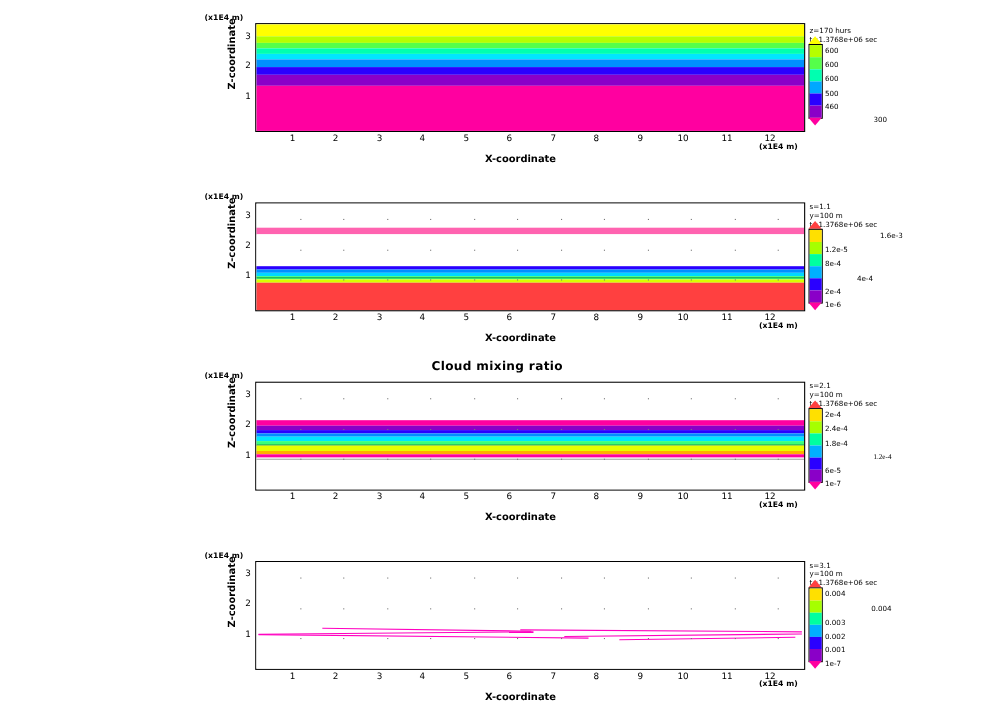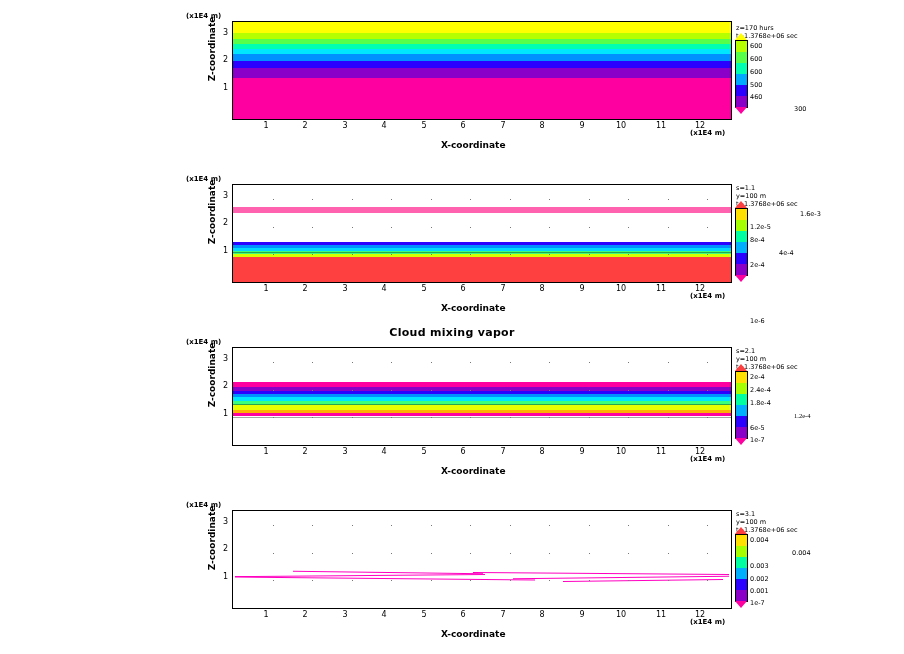--- a/index.html
+++ b/index.html
@@ -175,26 +175,26 @@
       <div class="cbseg" style="top:33px;height:11px;background:#00b0ff;"></div>
       <div class="cbseg" style="top:44px;height:11px;background:#2a00ff;"></div>
       <div class="cbseg" style="top:55px;height:11px;background:#8a00c8;"></div>
     </div>
     <div class="cbtri" style="left:735px;top:112px;border-left:6px solid transparent;border-right:6px solid transparent;border-top:7px solid #ff00a0;"></div>
     <div class="cblabel" style="left:788px;top:47px;margin-left:12px;">1.6e-3</div>
     <div class="cblabel" style="left:750px;top:60px;">1.2e-5</div>
     <div class="cblabel" style="left:750px;top:73px;">8e-4</div>
     <div class="cblabel" style="left:750px;top:86px;margin-left:29px;">4e-4</div>
     <div class="cblabel" style="left:750px;top:98px;">2e-4</div>
-    <div class="cblabel" style="left:750px;top:110px;margin-top:44px;">1e-6</div>
+    <div class="cblabel" style="left:750px;top:110px;">1e-6</div>
   </div>
 </div>
 
 <div class="panel" style="top:326px;height:163px;">
-  <div class="title" style="top:0px;">Cloud mixing vapor</div>
+  <div class="title" style="top:0px;">Cloud mixing ratio</div>
   <div class="unit" style="left:186px;top:12px;">(x1E4 m)</div>
   <div class="ylab" style="left:172px;top:44px;width:80px;text-align:center;">Z-coordinate</div>
 
   <div class="plotbox" style="left:232px;top:21px;width:498px;height:97px;">
     <div class="bands">
       <div class="band" style="top:0px;height:34px;background:#ffffff;"></div>
       <div class="band" style="top:34px;height:5px;background:#ff00a0;"></div>
       <div class="band" style="top:39px;height:4px;background:#8a00c8;"></div>
       <div class="band" style="top:43px;height:3px;background:#2a00ff;"></div>
       <div class="band" style="top:46px;height:3px;background:#0090ff;"></div>

